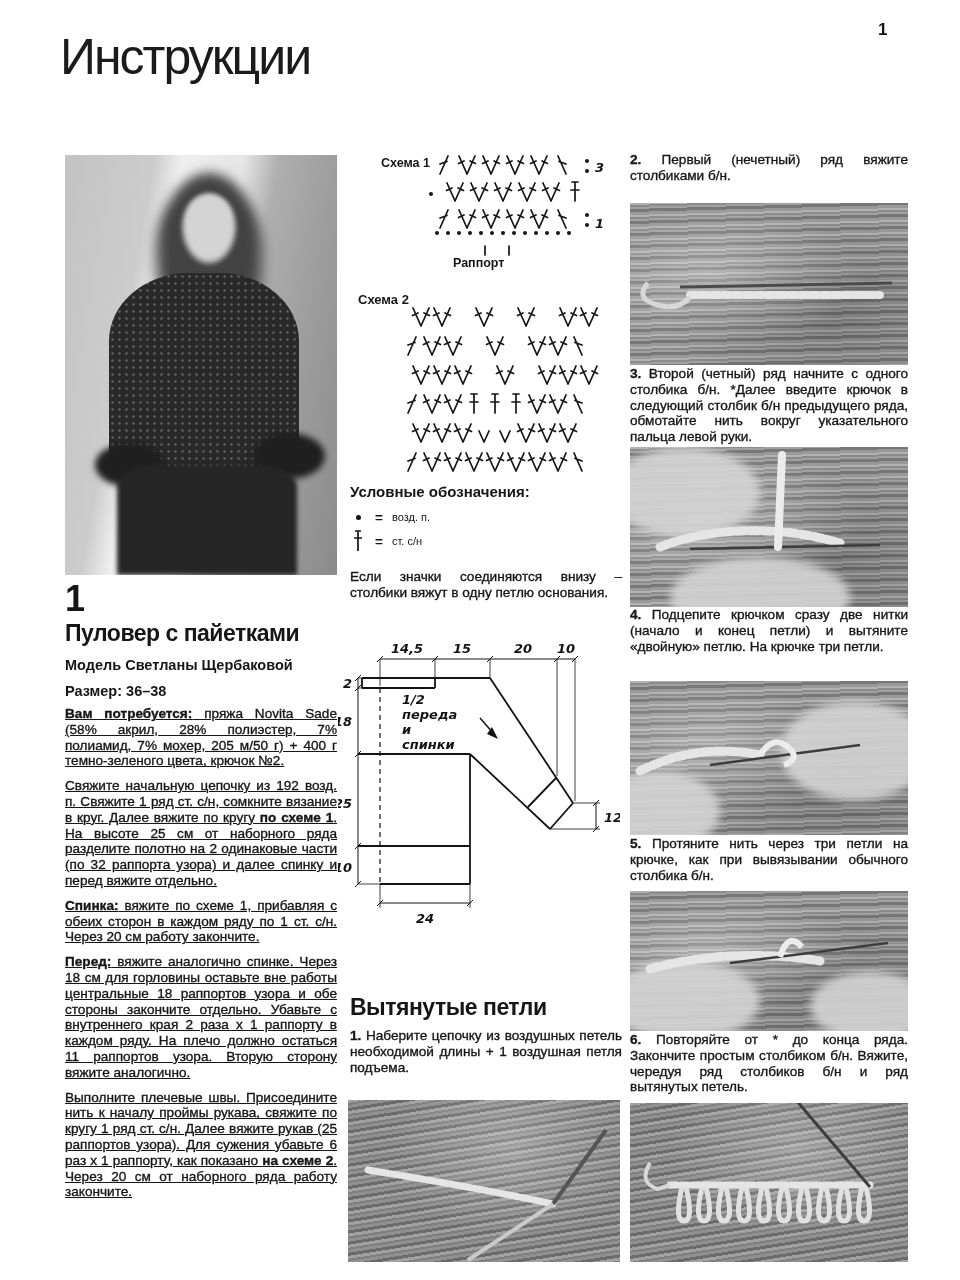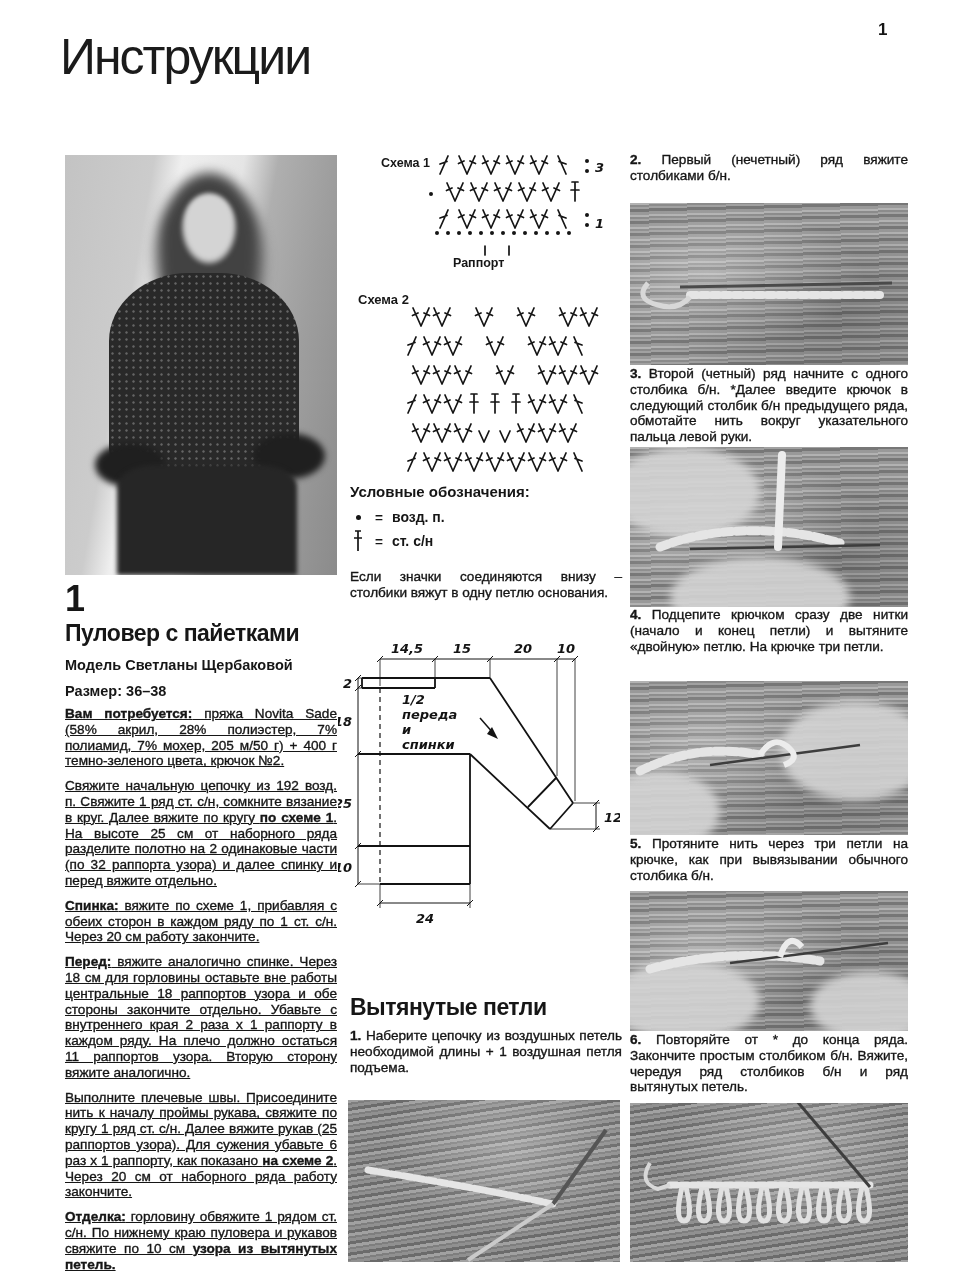--- a/index.html
+++ b/index.html
@@ -33,21 +33,21 @@
   .rapport-label{left:453px;top:256px;font-size:12.5px;font-weight:bold;}
   .scheme2-label{left:358px;top:292px;font-size:13px;font-weight:bold;}
   .scheme2-svg{left:405px;top:300px;}
   .sch-num{font:italic bold 13px "DejaVu Sans",sans-serif;fill:#151515;}
   
   .legend{left:350px;top:483px;width:272px;}
   .legend-title{font-size:15px;font-weight:bold;margin-bottom:5px;}
   .legend-row{display:flex;align-items:center;gap:9px;height:24px;}
   .legend-sym{width:16px;display:flex;justify-content:center;}
   .legend-eq{font-size:13.6px;font-weight:bold;}
-  .legend-txt{font-size:14px;font-weight:bold;}
+  .legend-txt{font-size:11px;font-weight:normal;}
   .legend-note{margin-top:16px;}
   .chain-dot{width:5px;height:5px;border-radius:50%;background:#151515;}
   
   .diagram-svg{left:338px;top:626px;}
   .dim-txt{font:italic bold 13px "DejaVu Sans",sans-serif;fill:#131313;}
   
   .stretch-head{left:350px;top:994px;}
   .stretch-intro{left:350px;top:1028px;width:272px;}
   .photo{overflow:hidden;filter:grayscale(1);}
   .wood{background-image:radial-gradient(ellipse at 30% 45%,rgba(255,255,255,.30),transparent 55%),radial-gradient(ellipse at 75% 70%,rgba(0,0,0,.18),transparent 60%),repeating-linear-gradient(178.5deg,#b6b2ac 0 2px,#8f8b85 2px 4px,#a5a19b 4px 6px,#7b776f 6px 9px,#9d9993 9px 12px);}
@@ -82,21 +82,20 @@
 <div class="abs sec-head h2">Пуловер с пайетками</div>
 <div class="abs model-line h3">Модель Светланы Щербаковой</div>
 <div class="abs size-line h3">Размер: 36–38</div>
 
 <div class="abs left-paras">
   <p class="para body-text"><span class="b">Вам потребуется:</span><span> пряжа Novita Sade (58% акрил, 28% полиэстер, 7% полиамид, 7% мохер, 205 м/50 г) + 400 г темно-зеленого цвета, крючок №2.</span></p>
   <p class="para body-text"><span>Свяжите начальную цепочку из 192 возд. п. Свяжите 1 ряд ст. с/н, сомкните вязание в круг. Далее вяжите по кругу </span><span class="b">по схеме 1</span><span>. На высоте 25 см от наборного ряда разделите полотно на 2 одинаковые части (по 32 раппорта узора) и далее спинку и перед вяжите отдельно.</span></p>
   <p class="para body-text"><span class="b">Спинка:</span><span> вяжите по схеме 1, прибавляя с обеих сторон в каждом ряду по 1 ст. с/н. Через 20 см работу закончите.</span></p>
   <p class="para body-text"><span class="b">Перед:</span><span> вяжите аналогично спинке. Через 18 см для горловины оставьте вне работы центральные 18 раппортов узора и обе стороны закончите отдельно. Убавьте с внутреннего края 2 раза х 1 раппорту в каждом ряду. На плечо должно остаться 11 раппортов узора. Вторую сторону вяжите аналогично.</span></p>
   <p class="para body-text"><span>Выполните плечевые швы. Присоедините нить к началу проймы рукава, свяжите по кругу 1 ряд ст. с/н. Далее вяжите рукав (25 раппортов узора). Для сужения убавьте 6 раз х 1 раппорту, как показано </span><span class="b">на схеме 2</span><span>. Через 20 см от наборного ряда работу закончите.</span></p>
-  <p class="para body-text"><span class="b">Отделка:</span><span> горловину обвяжите 1 рядом ст. с/н. По нижнему краю пуловера и рукавов свяжите по 10 см </span><span class="b">узора из вытянутых петель.</span></p>
 </div>
 
 <div class="abs scheme1-label">Схема 1</div>
 <svg class="abs scheme1-svg" width="190" height="110" viewBox="0 0 190 110">
   <text class="sch-num" x="170" y="22">3</text>
   <text class="sch-num" x="170" y="78">1</text>
 <path d="M15 24L23 6M15 14L22 11.5M42 24L34 6M42 24L50 6M33.5 13.5L39 11M45 11L50.5 13.5M66 24L58 6M66 24L74 6M57.5 13.5L63 11M69 11L74.5 13.5M90 24L82 6M90 24L98 6M81.5 13.5L87 11M93 11L98.5 13.5M114 24L106 6M114 24L122 6M105.5 13.5L111 11M117 11L122.5 13.5M141 24L133 6M134 11.5L141 14M30 51L22 33M30 51L38 33M21.5 40.5L27 38M33 38L38.5 40.5M54 51L46 33M54 51L62 33M45.5 40.5L51 38M57 38L62.5 40.5M78 51L70 33M78 51L86 33M69.5 40.5L75 38M81 38L86.5 40.5M102 51L94 33M102 51L110 33M93.5 40.5L99 38M105 38L110.5 40.5M126 51L118 33M126 51L134 33M117.5 40.5L123 38M129 38L134.5 40.5M150 51L150 32M146 40L154 40M147 32L153 32M15 78L23 60M15 68L22 65.5M42 78L34 60M42 78L50 60M33.5 67.5L39 65M45 65L50.5 67.5M66 78L58 60M66 78L74 60M57.5 67.5L63 65M69 65L74.5 67.5M90 78L82 60M90 78L98 60M81.5 67.5L87 65M93 65L98.5 67.5M114 78L106 60M114 78L122 60M105.5 67.5L111 65M117 65L122.5 67.5M141 78L133 60M134 65.5L141 68M60 105L60 96M84 105L84 96" fill="none" stroke="#151515" stroke-width="1.7" stroke-linecap="round"></path>
     <circle cx="162" cy="21" r="2" fill="#151515"></circle>
     <circle cx="162" cy="11" r="2" fill="#151515"></circle>
     <circle cx="6" cy="44" r="2" fill="#151515"></circle>

